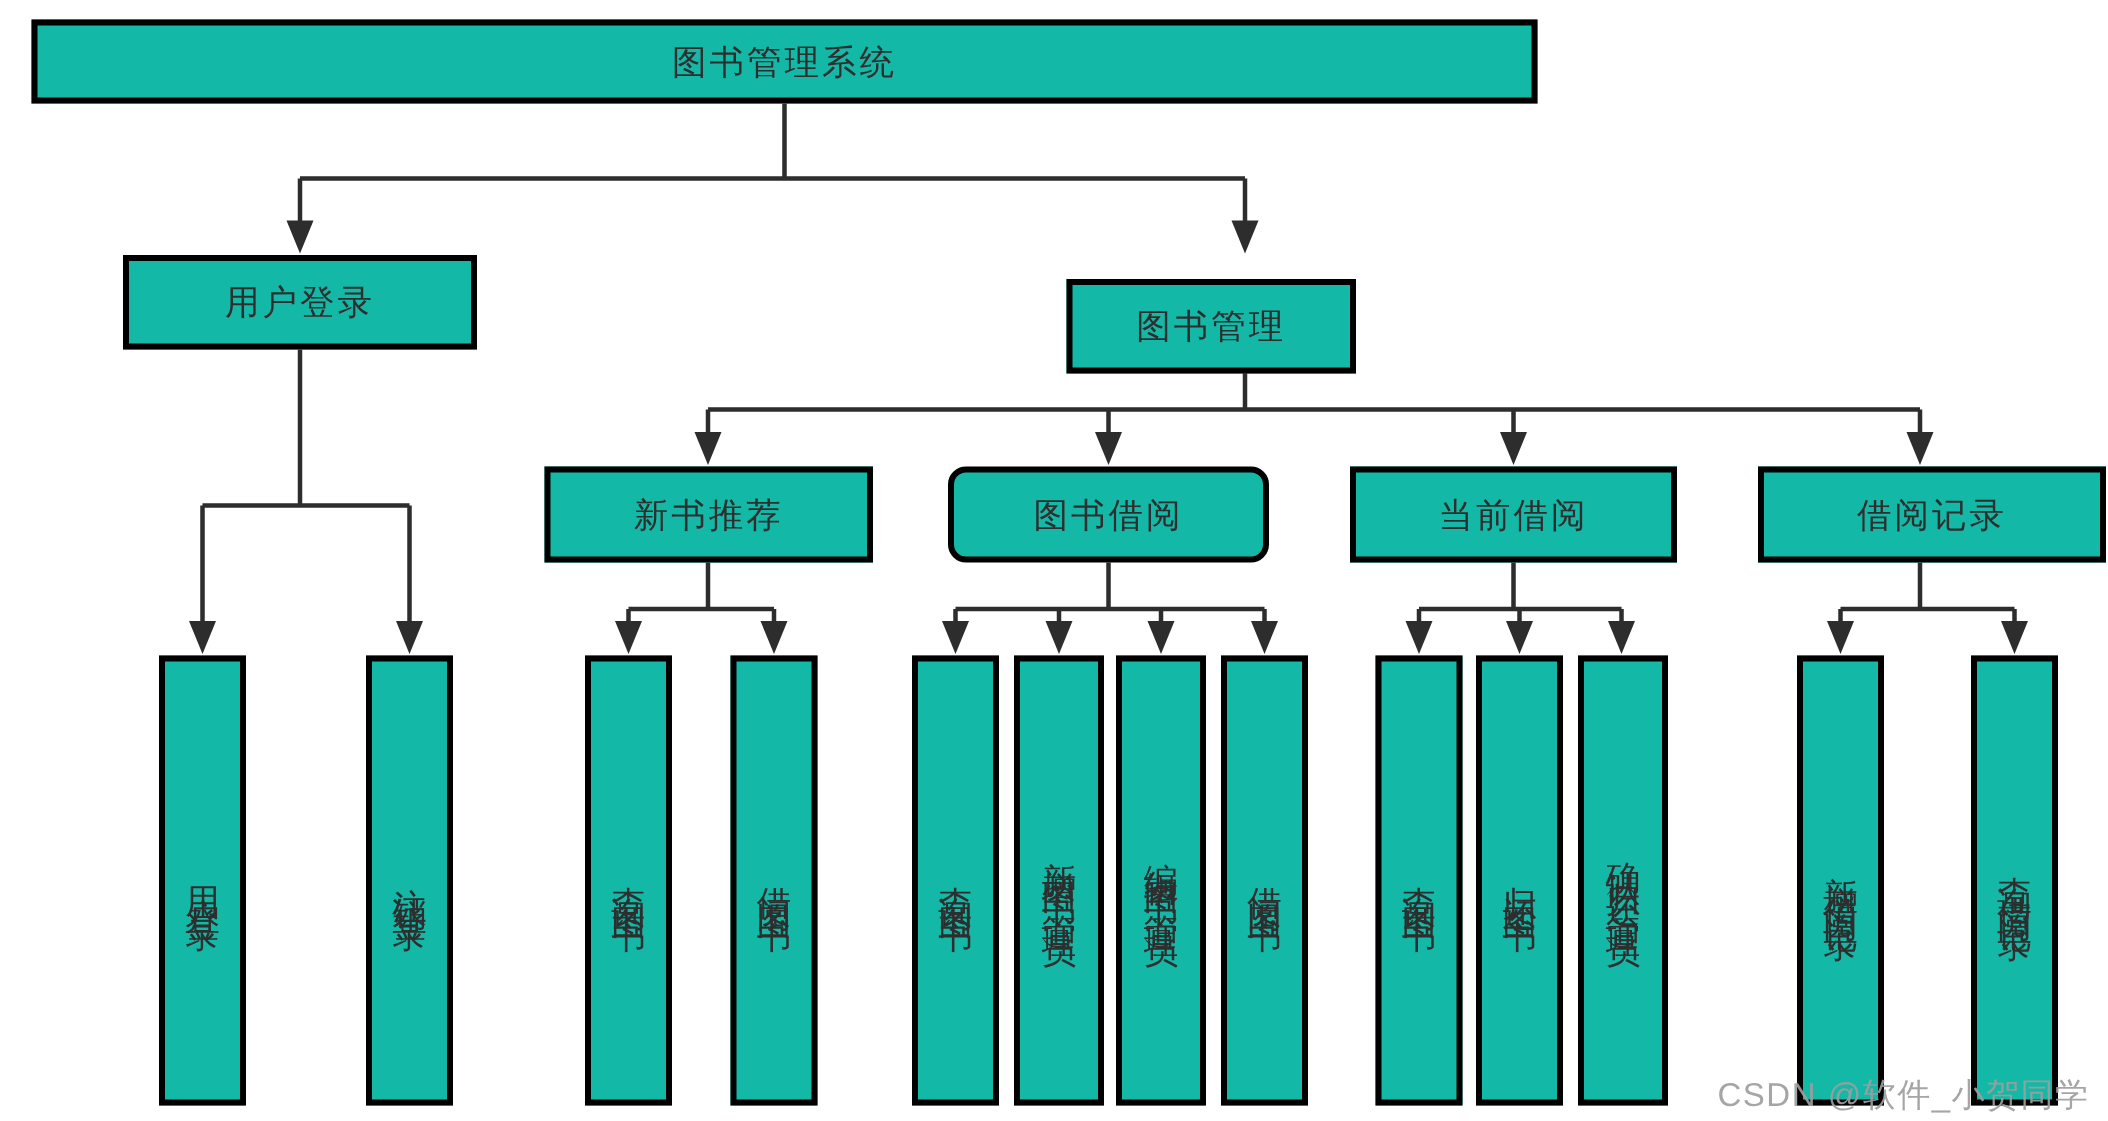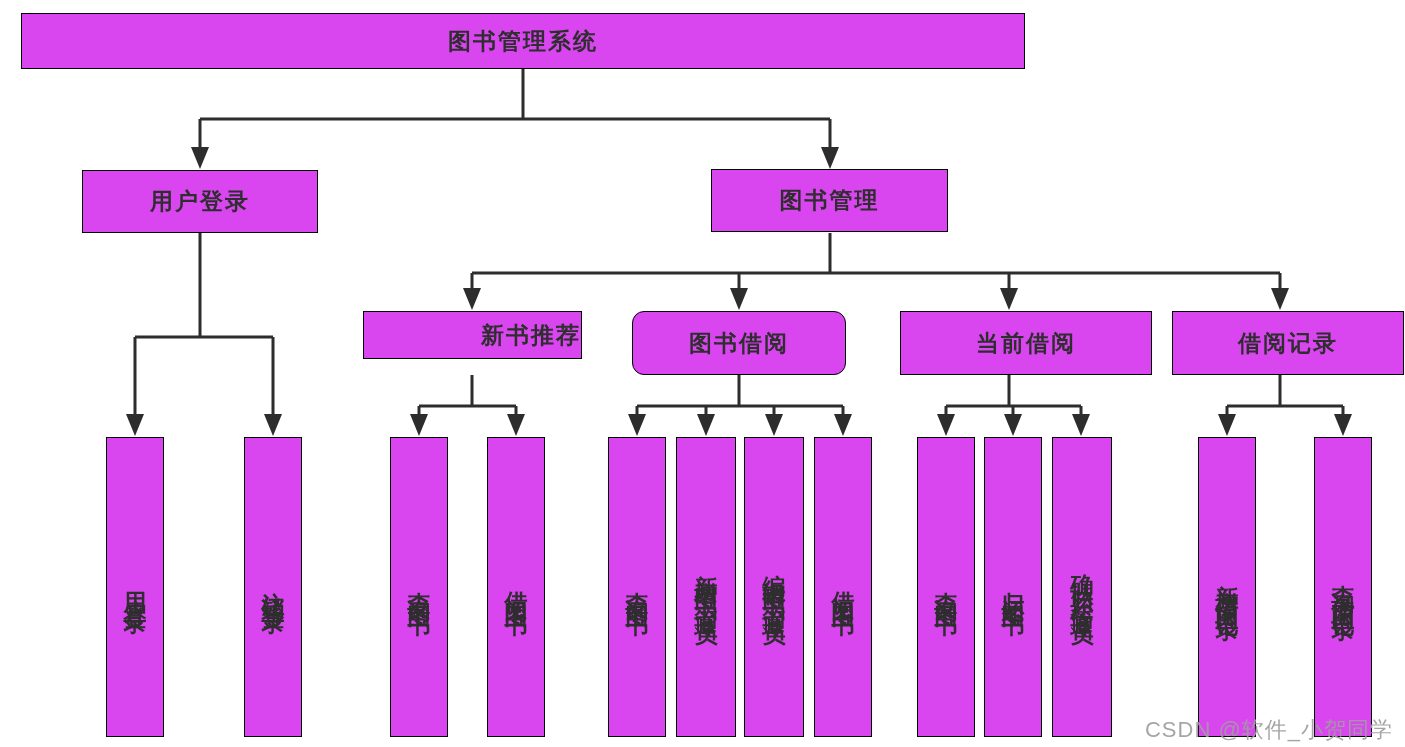--- a/index.html
+++ b/index.html
@@ -5,22 +5,22 @@
   html,body { margin:0; padding:0; background:#ffffff; }
   .stage {
     position:relative; width:1405px; height:747px; background:#ffffff;
     font-family:"Liberation Sans", sans-serif; overflow:hidden;
     color:#2e2e2e;
   }
   .connectors { position:absolute; left:0; top:0; width:1405px; height:747px; }
   .connectors path { stroke:#2d2d2d; stroke-width:3; fill:none; }
   .connectors polygon { fill:#2d2d2d; stroke:none; }
   .box {
-    position:absolute; background:#d946ef; border:1px solid #000000;
-    box-sizing:border-box; display:flex; align-items:center; justify-content:center;font-weight:bold;
+    position:absolute; background:#14b8a6; border:4px solid #000000;
+    box-sizing:border-box; display:flex; align-items:center; justify-content:center;
   }
   .box.h span {
     font-size:23px; letter-spacing:2px; white-space:nowrap; color:#2e2e2e;
   }
   .box.v span {
     writing-mode:vertical-rl; text-orientation:mixed;
     font-size:23px; letter-spacing:7px; line-height:1; color:#2e2e2e;
     white-space:nowrap;
   }
   .watermark {
@@ -73,31 +73,31 @@
     <polygon points="1334,414 1352,414 1343,436"></polygon>
   </svg>
 
   <div class="box h" style="left:21px; top:13px; width:1004px; height:56px;">
     <span>图书管理系统</span>
   </div>
 
   <div class="box h" style="left:82px; top:170px; width:236px; height:63px;">
     <span>用户登录</span>
   </div>
-  <div class="box h" style="left:711px; top:169px; width:237px; height:63px;">
+  <div class="box h" style="left:711px; top:186px; width:193px; height:63px;">
     <span>图书管理</span>
   </div>
 
-  <div class="box h" style="left:363px; top:311px; width:219px; height:48px;justify-content:flex-end;">
+  <div class="box h" style="left:363px; top:311px; width:219px; height:64px;">
     <span>新书推荐</span>
   </div>
   <div class="box h" style="left:632px; top:311px; width:214px; height:64px;border-radius:12px;">
     <span>图书借阅</span>
   </div>
-  <div class="box h" style="left:900px; top:311px; width:252px; height:64px;">
+  <div class="box h" style="left:900px; top:311px; width:218px; height:64px;">
     <span>当前借阅</span>
   </div>
   <div class="box h" style="left:1172px; top:311px; width:232px; height:64px;">
     <span>借阅记录</span>
   </div>
 
   <div class="box v" style="left:106px; top:437px; width:58px; height:300px;">
     <span>用户登录</span>
   </div>
   <div class="box v" style="left:244px; top:437px; width:58px; height:300px;">

